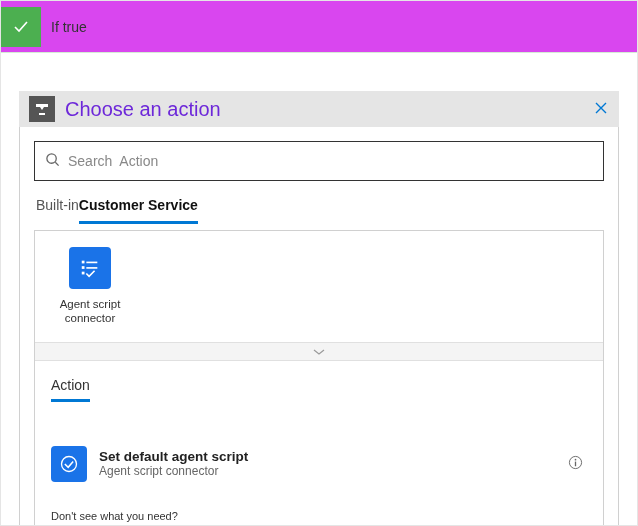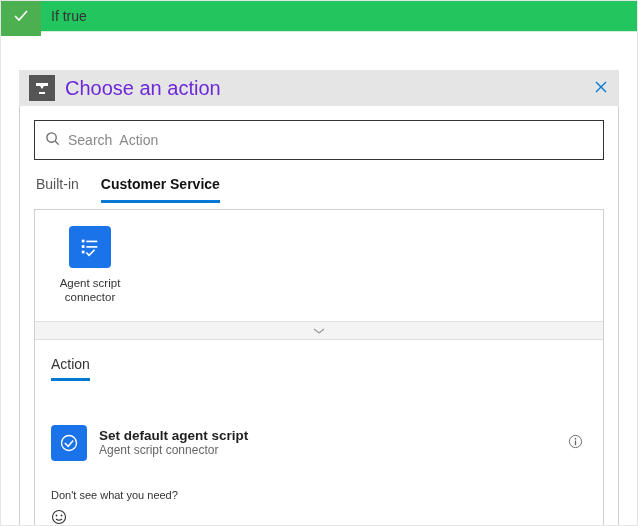--- a/index.html
+++ b/index.html
@@ -10,22 +10,22 @@
     background: #fff;
     color: #333;
     width: 638px;
     height: 526px;
     overflow: hidden;
     border: 1px solid #e5e5e5;
   }
   .top-bar {
     display: flex;
     align-items: center;
-    height: 31px;
-    background: #22c55e;
+    height: 52px;
+    background: #d946ef;
     border-bottom: 1px solid #d4ecd5;
   }
   .top-check {
     width: 40px;
     height: 40px;
     background: #4caf50;
     display: flex;
     align-items: center;
     justify-content: center;
     color: #fff;
@@ -78,21 +78,20 @@
     border: none;
     outline: none;
     flex: 1;
     font-size: 14px;
     padding-left: 8px;
     font-family: inherit;
   }
   .search-box input::placeholder { color: #888; }
   .tabs {
     display: flex;
-    gap: 22px;
     padding: 0 2px 0 2px;
     font-size: 14px;
   }
   .tab {
     padding: 4px 0 8px 0;
     cursor: pointer;
     color: #555;
     border-bottom: 3px solid transparent;
   }
   .tab.active {

